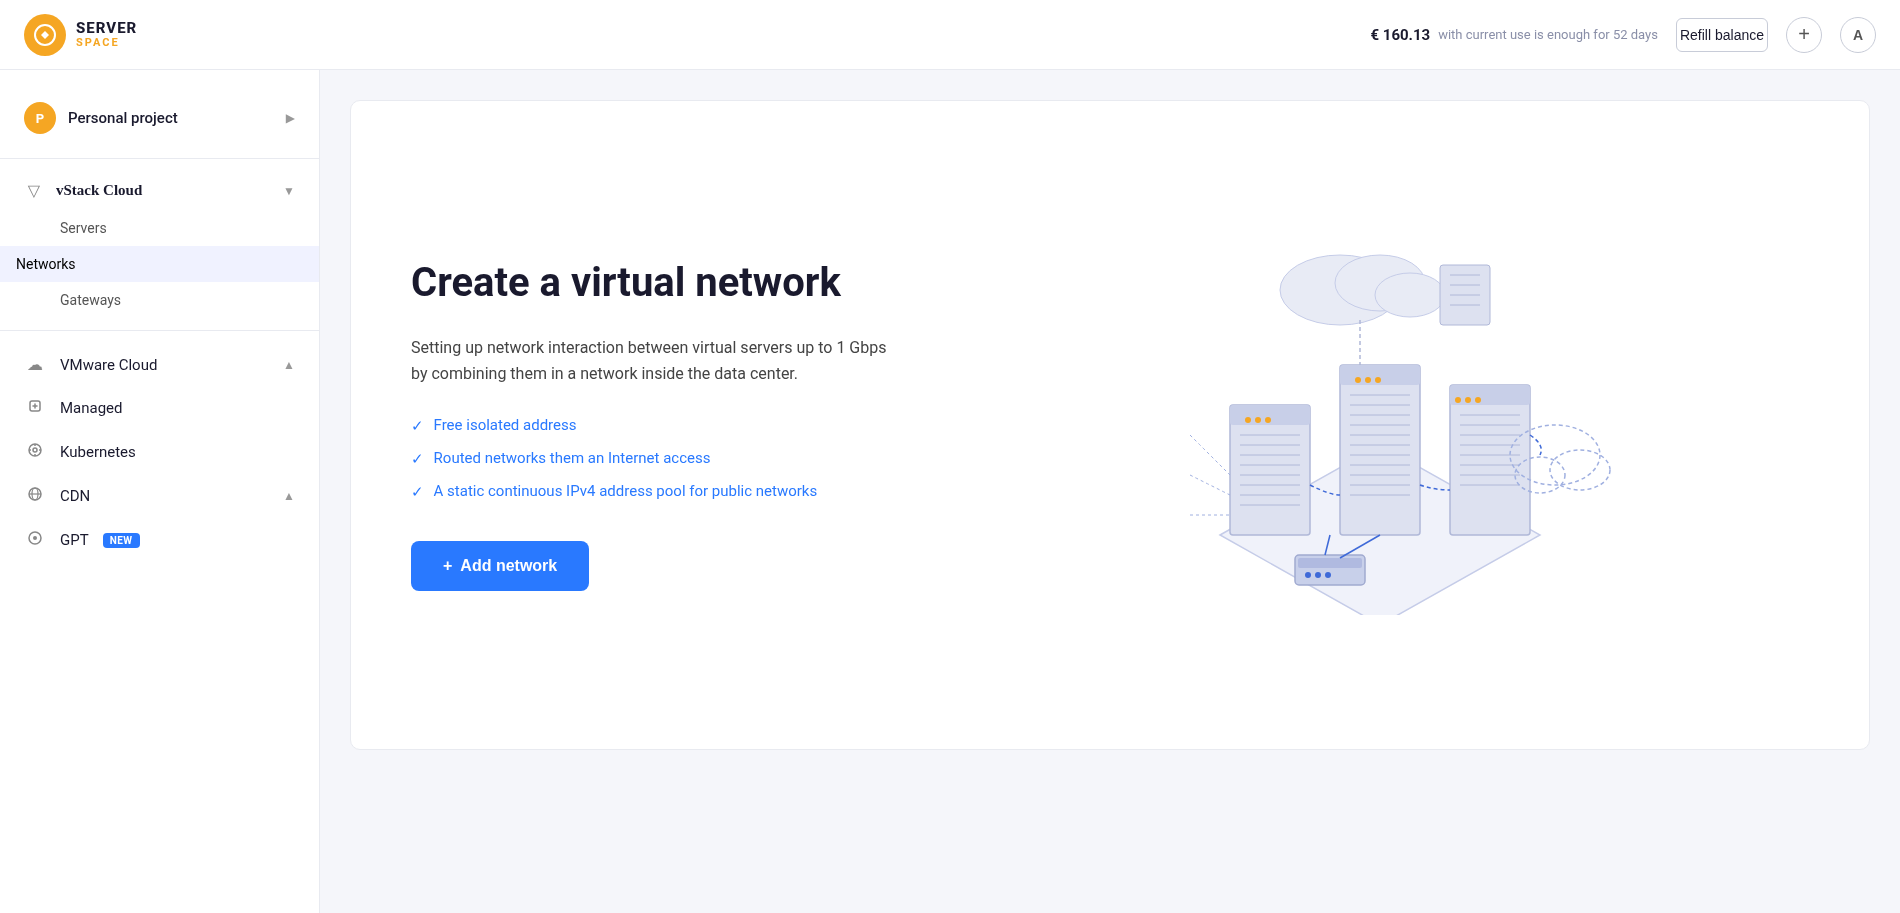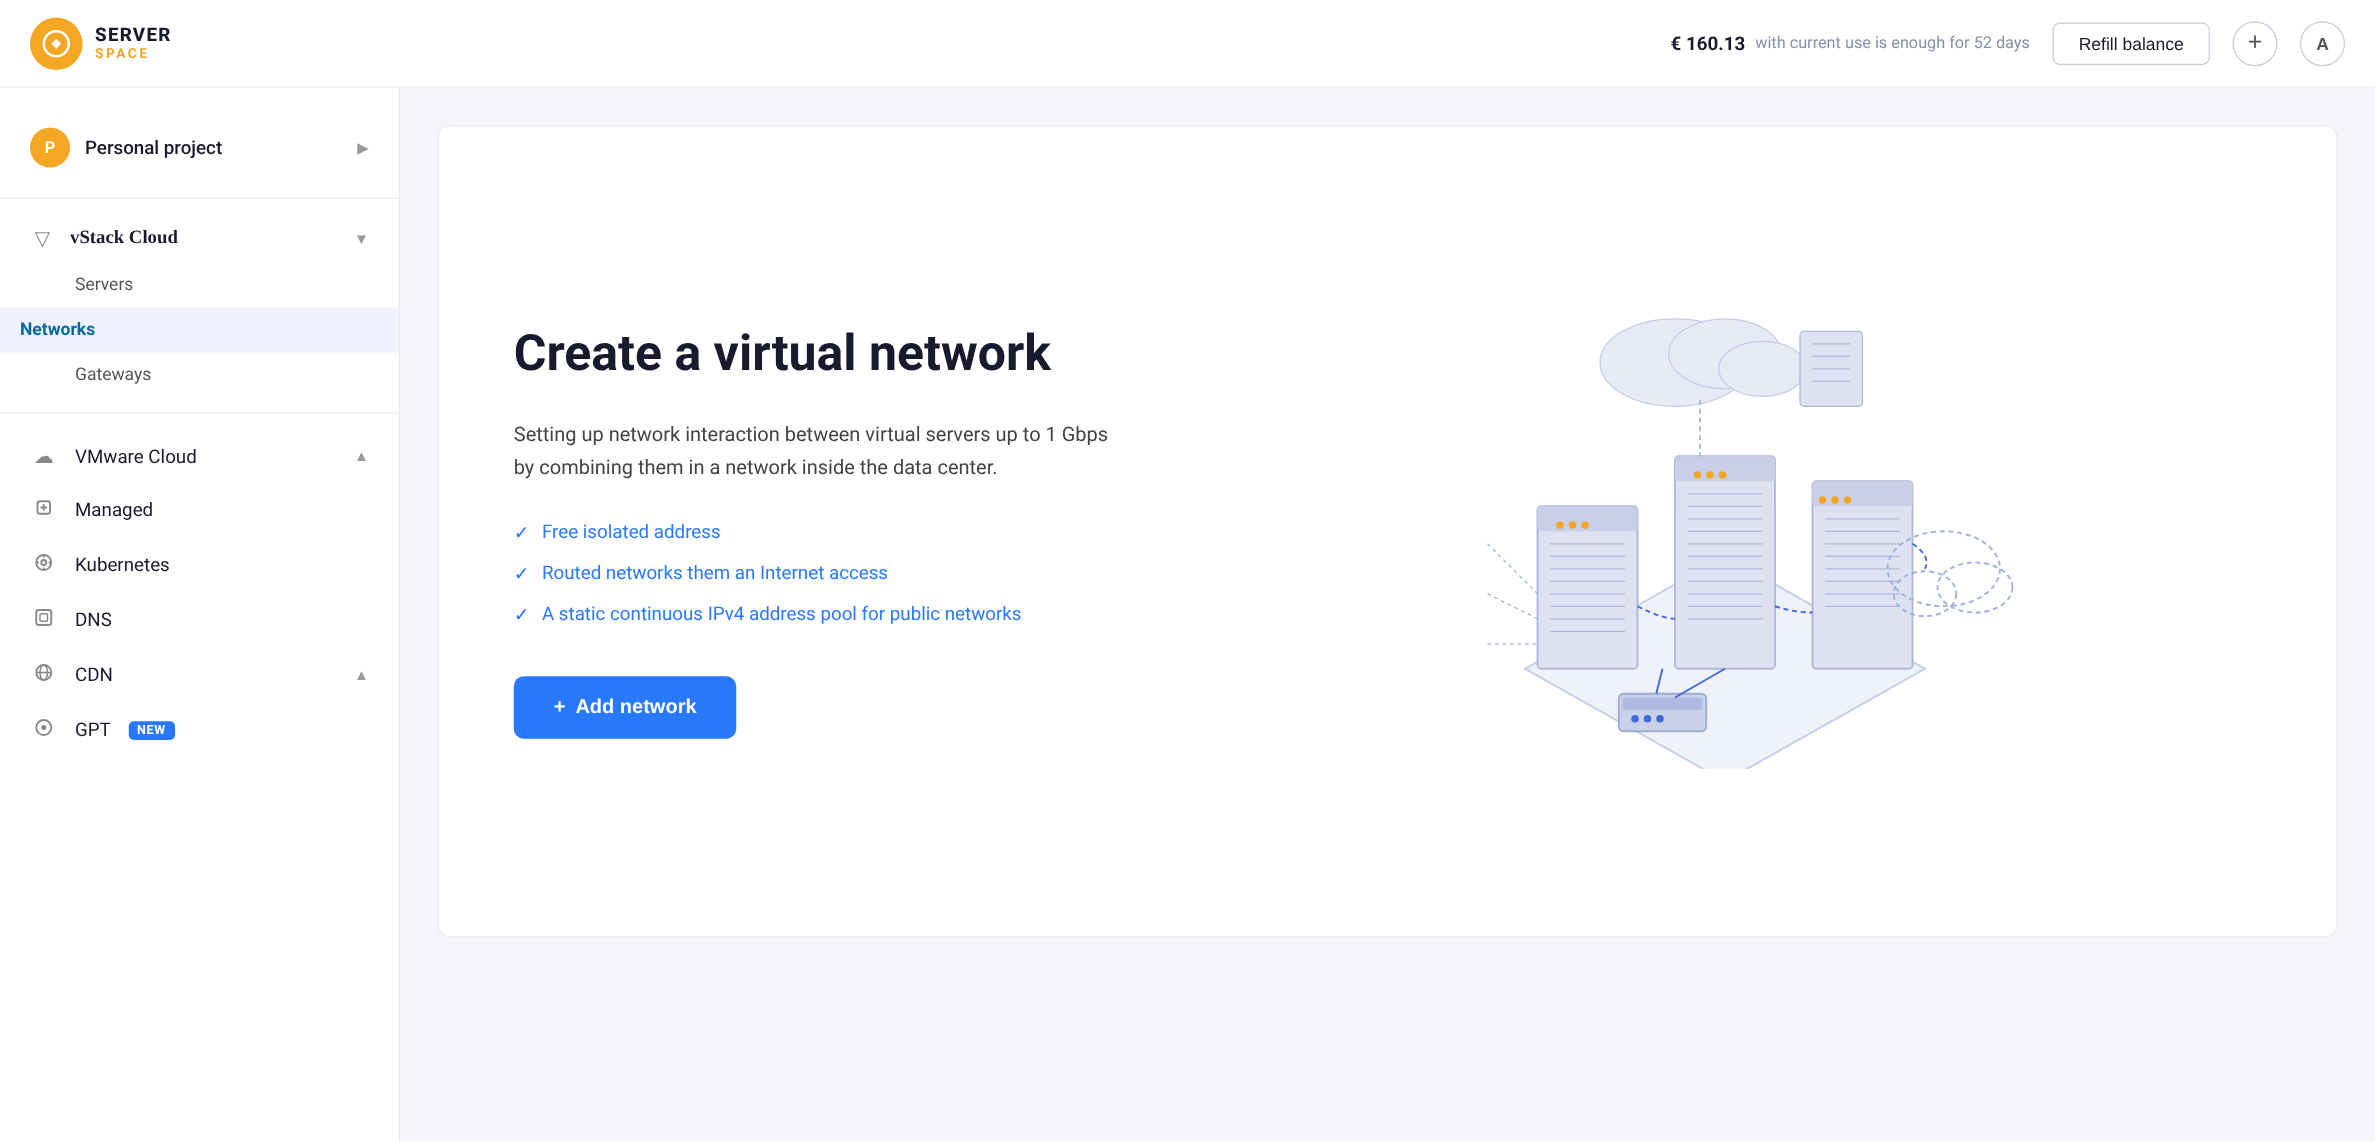--- a/index.html
+++ b/index.html
@@ -18,21 +18,21 @@
     }
     .logo-text { display: flex; flex-direction: column; line-height: 1.1; justify-content: space-between; }
     .logo-server { font-weight: 800; font-size: 15px; color: #1a1a2e; letter-spacing: 1px; }
     .logo-space { font-weight: 700; font-size: 11px; color: #f5a623; letter-spacing: 2px; }
     .header-right { display: flex; align-items: center; gap: 18px; }
     .balance-section { display: flex; align-items: center; gap: 8px; }
     .balance-amount { font-weight: 700; font-size: 15px; color: #1a1a2e; }
     .balance-info { font-size: 13px; color: #8a8fa8; }
     .refill-btn {
       border: 1.5px solid #c8ccd8; background: #fff; color: #1a1a2e;
-      padding: 8px 20px; border-radius: 6px; font-size: 14px; font-weight: 500; cursor: pointer;
+      padding: 8px 3px; border-radius: 6px; font-size: 14px; font-weight: 500; cursor: pointer;
     }
     .add-btn {
       width: 36px; height: 36px; border-radius: 50%; border: 1.5px solid #c8ccd8;
       background: #fff; display: flex; align-items: center; justify-content: center;
       font-size: 20px; color: #555; cursor: pointer;
     }
     .avatar-btn {
       width: 36px; height: 36px; border-radius: 50%; border: 1.5px solid #c8ccd8;
       background: #fff; display: flex; align-items: center; justify-content: center;
       font-size: 14px; font-weight: 600; color: #555; cursor: pointer;
@@ -62,21 +62,21 @@
       padding: 10px 24px; display: flex; align-items: center; justify-content: space-between; cursor: pointer;
     }
     .sidebar-section-inner { display: flex; align-items: center; gap: 12px; }
     .section-icon { color: #888; font-size: 16px; width: 20px; text-align: center; }
     .section-name { font-size: 15px; font-weight: 600; color: #1a1a2e; font-family: Liberation Serif, serif; }
     .chevron-down { color: #999; font-size: 12px; }
     .sidebar-sub-item {
       padding: 10px 24px 10px 60px; font-size: 14px; color: #555; cursor: pointer;
     }
     .sidebar-sub-item.active {
-      background: #f0f2ff; color: #0369a1; font-weight: 700; padding-left: 16px;
+      background: #f0f2ff; color: #000000; font-weight: 400; padding-left: 16px;
     }
     .sidebar-menu-item {
       padding: 12px 24px; display: flex; align-items: center; justify-content: space-between; cursor: pointer;
     }
     .sidebar-menu-item-inner { display: flex; align-items: center; gap: 14px; }
     .menu-icon { color: #888; font-size: 16px; width: 22px; text-align: center; }
     .menu-label { font-size: 15px; color: #1a1a2e; }
     .badge-new {
       background: #2979ff; color: #fff; font-size: 10px; font-weight: 700;
       padding: 2px 7px; border-radius: 4px; letter-spacing: 0.5px;
@@ -198,31 +198,20 @@
               <line x1="8" y1="2" x2="8" y2="4" stroke="#888" stroke-width="1.5"></line>
               <line x1="8" y1="12" x2="8" y2="14" stroke="#888" stroke-width="1.5"></line>
               <line x1="2" y1="8" x2="4" y2="8" stroke="#888" stroke-width="1.5"></line>
               <line x1="12" y1="8" x2="14" y2="8" stroke="#888" stroke-width="1.5"></line>
             </svg>
         </span>
         <span class="menu-label">Kubernetes</span>
       </div>
     </div>
 
-    <div class="sidebar-menu-item">
-      <div class="sidebar-menu-item-inner">
-        <span class="menu-icon">
-          <svg width="16" height="16" viewBox="0 0 16 16" fill="none">
-              <rect x="2" y="2" width="12" height="12" rx="2" stroke="#888" stroke-width="1.5"></rect>
-              <rect x="5" y="5" width="6" height="6" rx="1" stroke="#888" stroke-width="1.2"></rect>
-            </svg>
-        </span>
-        <span class="menu-label">DNS</span>
-      </div>
-    </div>
 
     <div class="sidebar-menu-item">
       <div class="sidebar-menu-item-inner">
         <span class="menu-icon">
           <svg width="16" height="16" viewBox="0 0 16 16" fill="none">
               <circle cx="8" cy="8" r="6" stroke="#888" stroke-width="1.5"></circle>
               <ellipse cx="8" cy="8" rx="3" ry="6" stroke="#888" stroke-width="1.2"></ellipse>
               <line x1="2" y1="8" x2="14" y2="8" stroke="#888" stroke-width="1.2"></line>
             </svg>
         </span>

